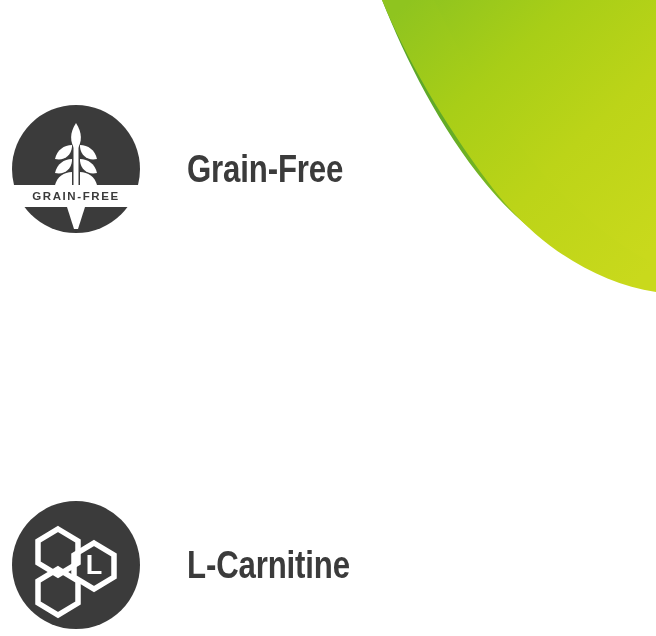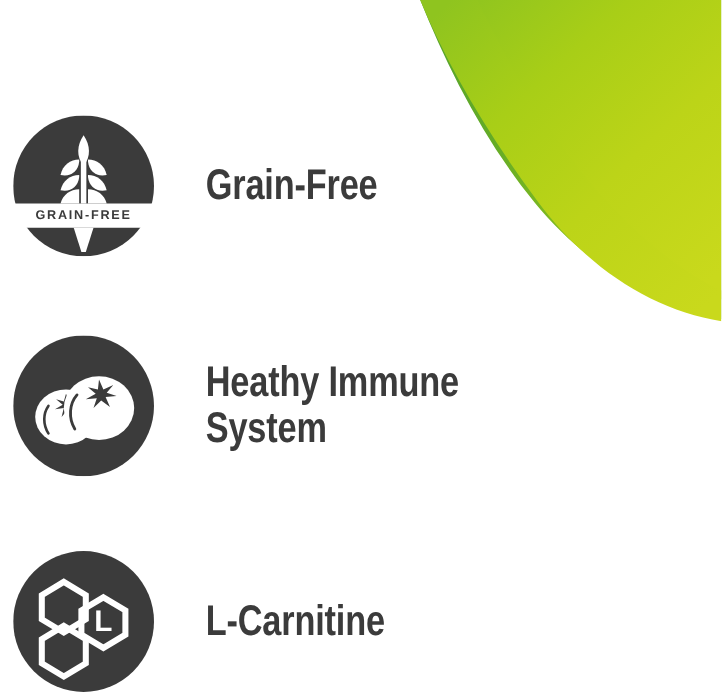--- a/index.html
+++ b/index.html
@@ -175,56 +175,27 @@
 
         <path d="M55 102 L 73 102 L 66 124 L 62 124 Z" fill="#ffffff"></path>
       </svg>
 
       <div class="gf-band-text">GRAIN-FREE</div>
     </div>
 
     <div class="feature-label">Grain-Free</div>
   </div>
 
-  <div class="feature-row" id="row-immune">
+
+  <div class="feature-row" id="row-lcarnitine">
 
     <div class="icon-badge">
       <svg viewBox="0 0 128 128" width="128" height="128" aria-hidden="true">
         <circle cx="64" cy="64" r="64" fill="#3b3b3b"></circle>
 
-        <g>
-          <ellipse cx="48" cy="74" rx="28" ry="25" fill="#ffffff"></ellipse>
-
-          <path d="M48 53 L 51 60 L 58 57 L 53 63 L 60 65 L 52 66 L 55 73
-                   L 49 68 L 44 74 L 46 66 L 38 67 L 45 63 L 39 58 L 46 60 Z" fill="#3b3b3b"></path>
-
-          <path d="M32 64 C 27 71 27 81 32 89" stroke="#3b3b3b" stroke-width="2.4" fill="none" stroke-linecap="round"></path>
-        </g>
-
-        <g>
-          <ellipse cx="78" cy="66" rx="32" ry="29" fill="#ffffff"></ellipse>
-
-          <path d="M78 40 L 82 49 L 91 45 L 85 52 L 94 55 L 84 56 L 88 65
-                   L 80 59 L 73 66 L 76 57 L 66 58 L 75 53 L 68 47 L 77 49 Z" fill="#3b3b3b"></path>
-
-          <path d="M58 54 C 51 62 50 75 56 85" stroke="#3b3b3b" stroke-width="2.6" fill="none" stroke-linecap="round"></path>
-        </g>
-      </svg>
-    </div>
-
-    <div class="feature-label">Heathy Immune
-System</div>
-  </div>
-
-  <div class="feature-row" id="row-lcarnitine">
-
-    <div class="icon-badge">
-      <svg viewBox="0 0 128 128" width="128" height="128" aria-hidden="true">
-        <circle cx="64" cy="64" r="64" fill="#3b3b3b"></circle>
-
         <g fill="none" stroke="#ffffff" stroke-width="5.5" stroke-linejoin="miter">
 
           <polygon points="46,28 66,40 66,62 46,74 26,62 26,40"></polygon>
 
           <polygon points="46,68 66,80 66,102 46,114 26,102 26,80"></polygon>
 
           <polygon points="82,42 102,54 102,76 82,88 62,76 62,54"></polygon>
         </g>
       </svg>
 

